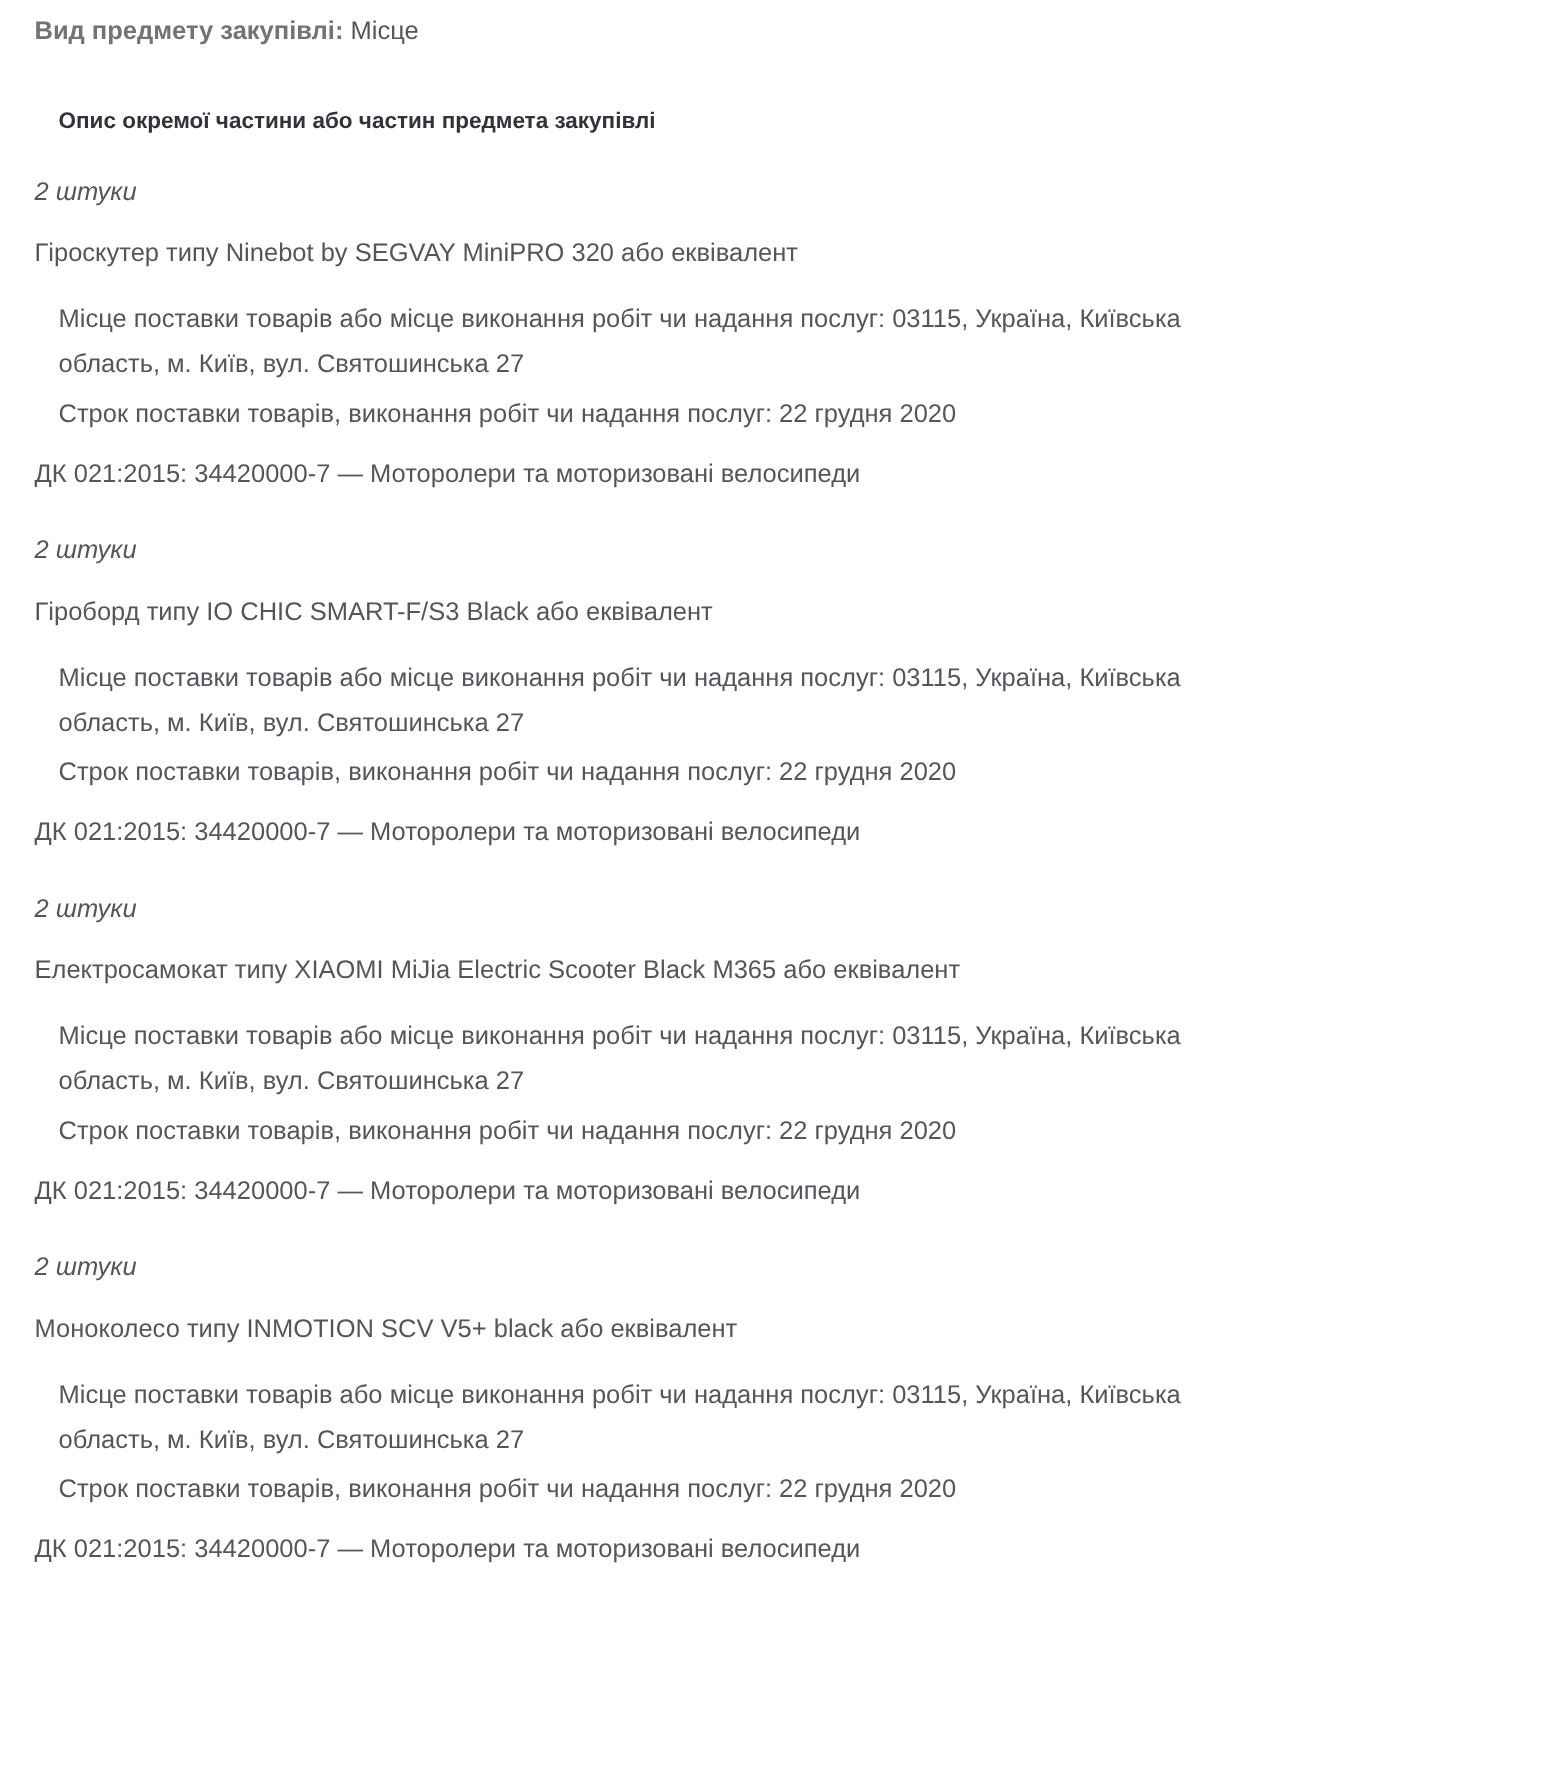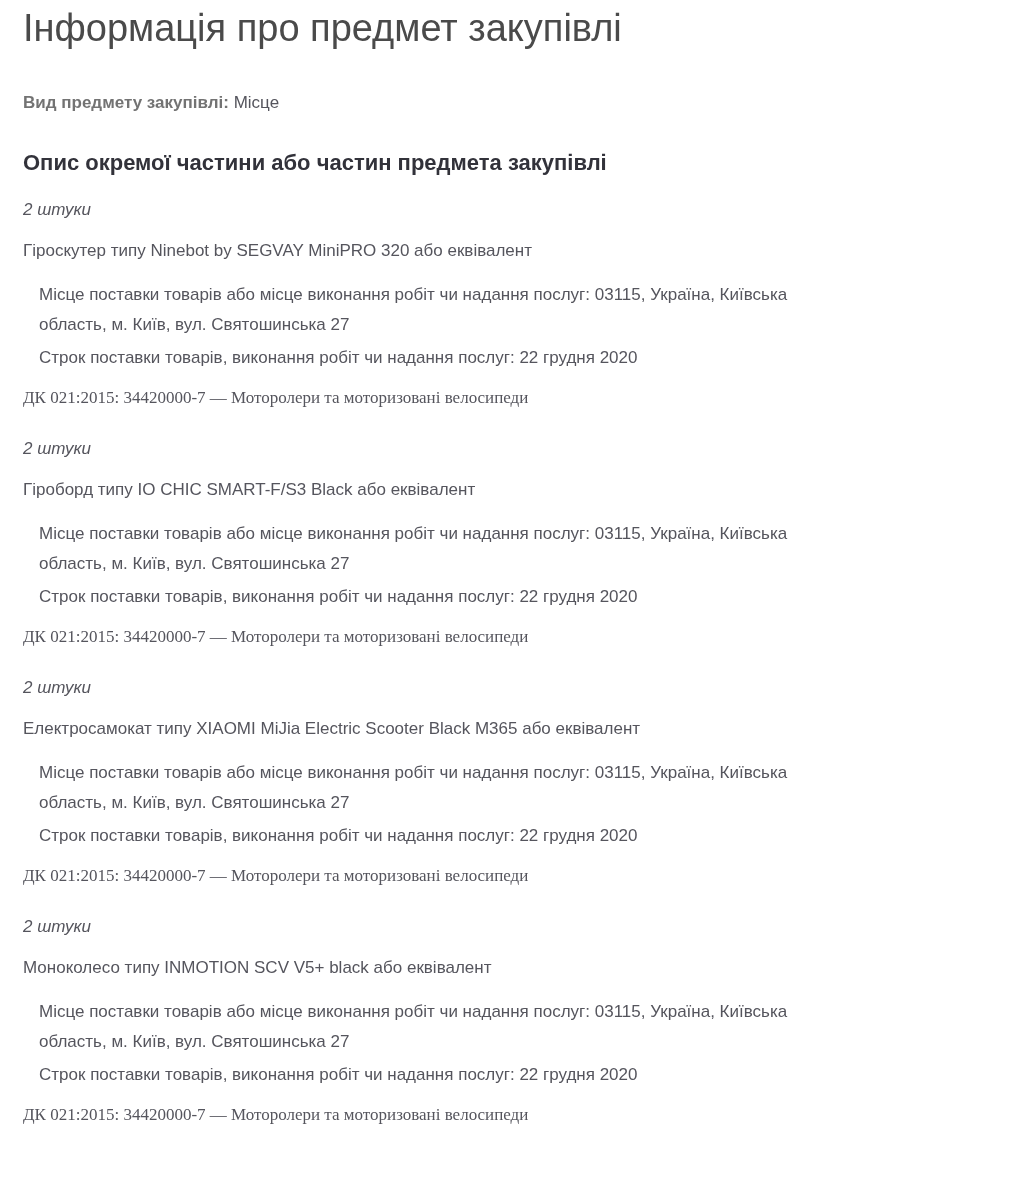--- a/index.html
+++ b/index.html
@@ -27,38 +27,37 @@
     line-height: 30px;
     margin: 0;
   }
   .label {
     font-weight: 700;
     color: #737373;
   }
   .meta-kind { margin: 0 0 30px 0; }
   .meta-classifier { margin: 0 0 22px 0; }
   h2.description-heading {
-    font-size: 22px;
+    font-size: 15px;
     line-height: 30px;
     font-weight: 700;
     color: #32323a;
-    margin: 0 0 17px 0;
+    margin: 0 0 17px 16px;
   }
   .item .qty    { margin: 0 0 11px 0; font-style: italic; }
   .item .title  { margin: 0 0 14px 0; }
   .item .detail { margin: 0 0 3px 16px; }
-  .item .code   { margin: 10px 0 21px 0; font-family: Liberation Serif, serif; }
+  .item .code   { margin: 10px 0 21px 0; }
   .item:last-child .code { margin-bottom: 0; }
 </style>
 </head>
 <body>
 
 <div class="page">
 
-  <h1 class="page-title">Інформація про предмет закупівлі</h1>
 
   <p class="meta-kind">
     <span class="label">Вид предмету закупівлі:</span>
     <span>Місце</span>
   </p>
 
 
   <h2 class="description-heading">Опис окремої частини або частин предмета закупівлі</h2>
 
   <section class="item">

